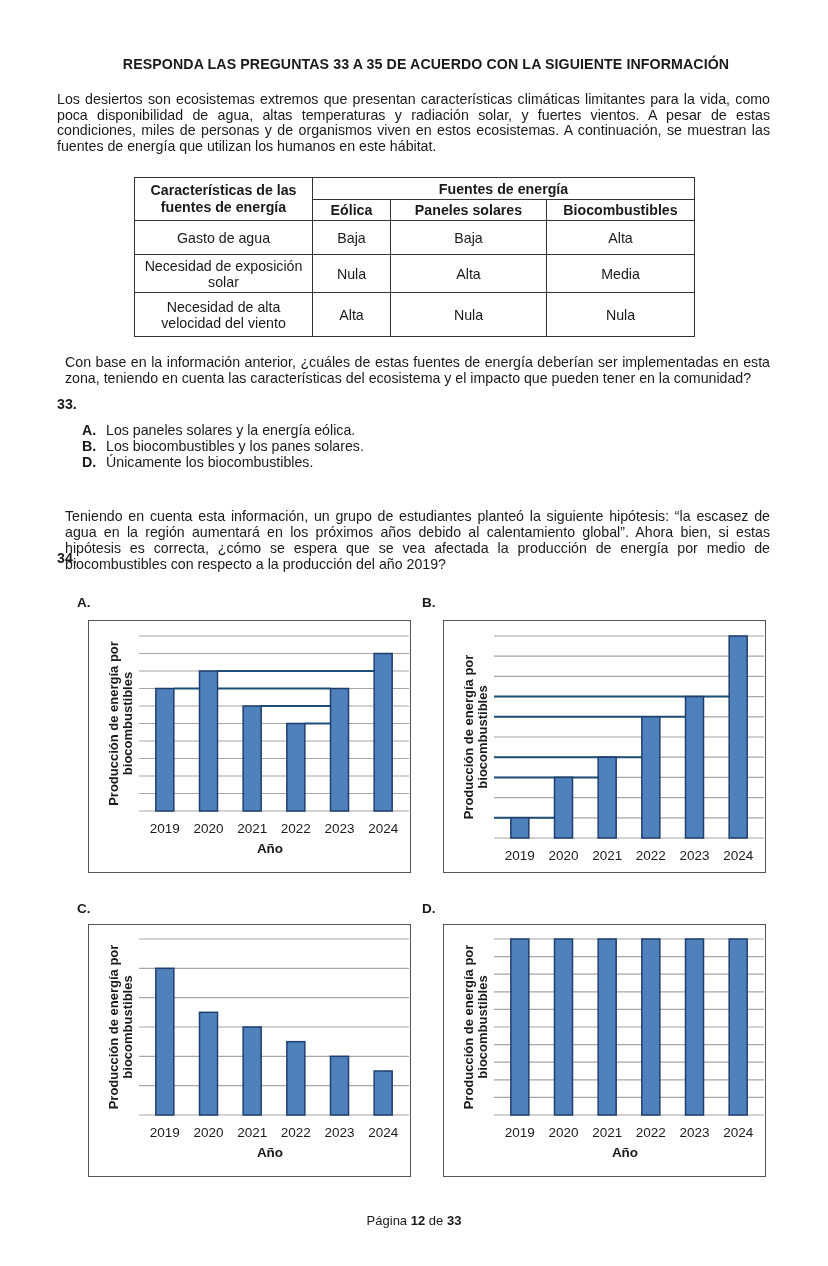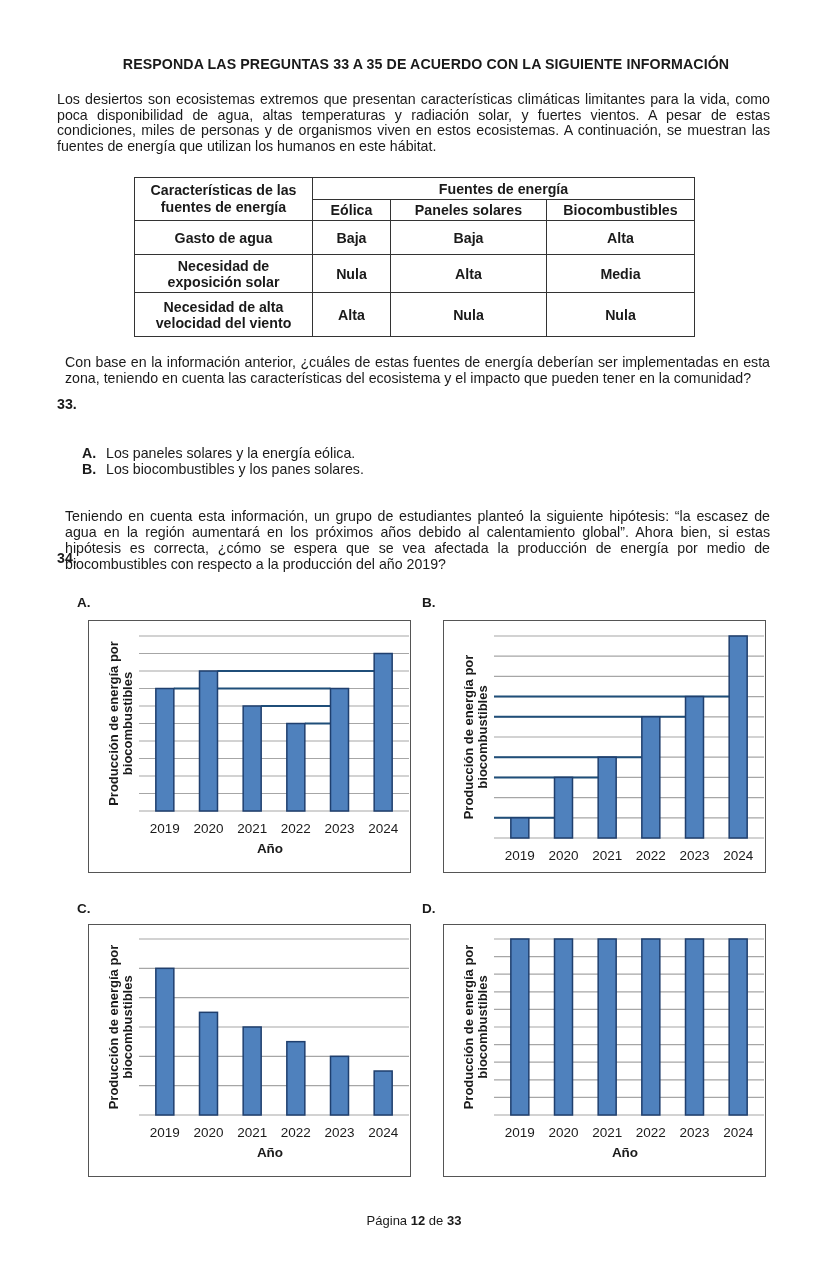--- a/index.html
+++ b/index.html
@@ -1,26 +1,26 @@
 <!DOCTYPE html>
 <html><head>
 <meta charset="utf-8">
 <style>
   html, body { margin: 0; padding: 0; background: #ffffff; }
   body { width: 828px; height: 1266px; position: relative; font-family: "Liberation Sans", sans-serif; color: #1a1a1a; overflow: hidden; }
   .abs { position: absolute; }
   .heading { left: 4px; width: 828px; top: 56px; text-align: center; font-weight: bold; font-size: 14.2px; letter-spacing: 0.1px; padding-left: 8px; }
   .intro { left: 57px; width: 713px; top: 92px; font-size: 14.2px; line-height: 15.6px; text-align: justify; }
   table.info { position: absolute; left: 134px; top: 177px; width: 561px; border-collapse: collapse; font-size: 14.2px; }
-  table.info td, table.info th { border: 1px solid #333; text-align: center; padding: 0 4px; font-weight: bold; }
+  table.info td, table.info th { border: 1px solid #333; text-align: center; padding: 0 4px; }
   table.info th { font-weight: bold; }
   .q { left: 57px; width: 713px; font-size: 14.2px; line-height: 16px; text-align: justify; }
   .q .num { font-weight: bold; position: absolute; left: 0; top: 0; margin-top: 42px; }
   .q .txt { margin-left: 8px; display: block; }
-  .opts { left: 82px; top: 423px; font-size: 14.2px; line-height: 15.8px; margin-top: 23px; }
+  .opts { left: 82px; top: 423px; font-size: 14.2px; line-height: 15.8px; }
   .opts .letter { font-weight: bold; display: inline-block; width: 24px; }
   .chart-label { font-weight: bold; font-size: 13.5px; }
   .chart-frame { position: absolute; border: 1.5px solid #555; background: #fff; }
   .chart-frame svg { position: absolute; left: 0; top: 0; }
   .footer { left: 0; width: 828px; top: 1213px; text-align: center; font-size: 13px; }
 </style>
 </head>
 <body>
 
 <div class="abs heading">RESPONDA LAS PREGUNTAS 33 A 35 DE ACUERDO CON LA SIGUIENTE INFORMACIÓN</div>
@@ -60,20 +60,21 @@
   </table>
 
 <div class="abs q" style="top:354px">
   <span class="num">33.</span>
   <span class="txt">Con base en la información anterior, ¿cuáles de estas fuentes de energía deberían ser implementadas en esta zona, teniendo en cuenta las características del ecosistema y el impacto que pueden tener en la comunidad?</span>
 </div>
 
 <div class="abs opts">
   <div><span class="letter">A.</span><span>Los paneles solares y la energía eólica.</span></div>
   <div><span class="letter">B.</span><span>Los biocombustibles y los panes solares.</span></div>
+  <div><span class="letter">D.</span><span>Únicamente los biocombustibles.</span></div>
 </div>
 
 <div class="abs q" style="top:508px">
   <span class="num">34.</span>
   <span class="txt">Teniendo en cuenta esta información, un grupo de estudiantes planteó la siguiente hipótesis: “la escasez de agua en la región aumentará en los próximos años debido al calentamiento global”. Ahora bien, si estas hipótesis es correcta, ¿cómo se espera que se vea afectada la producción de energía por medio de biocombustibles con respecto a la producción del año 2019?</span>
 </div>
 
 <div class="abs chart-label" style="left:77px; top:595px">A.</div>
 <div class="abs chart-label" style="left:422px; top:595px">B.</div>
 <div class="abs chart-label" style="left:77px; top:901px">C.</div>

